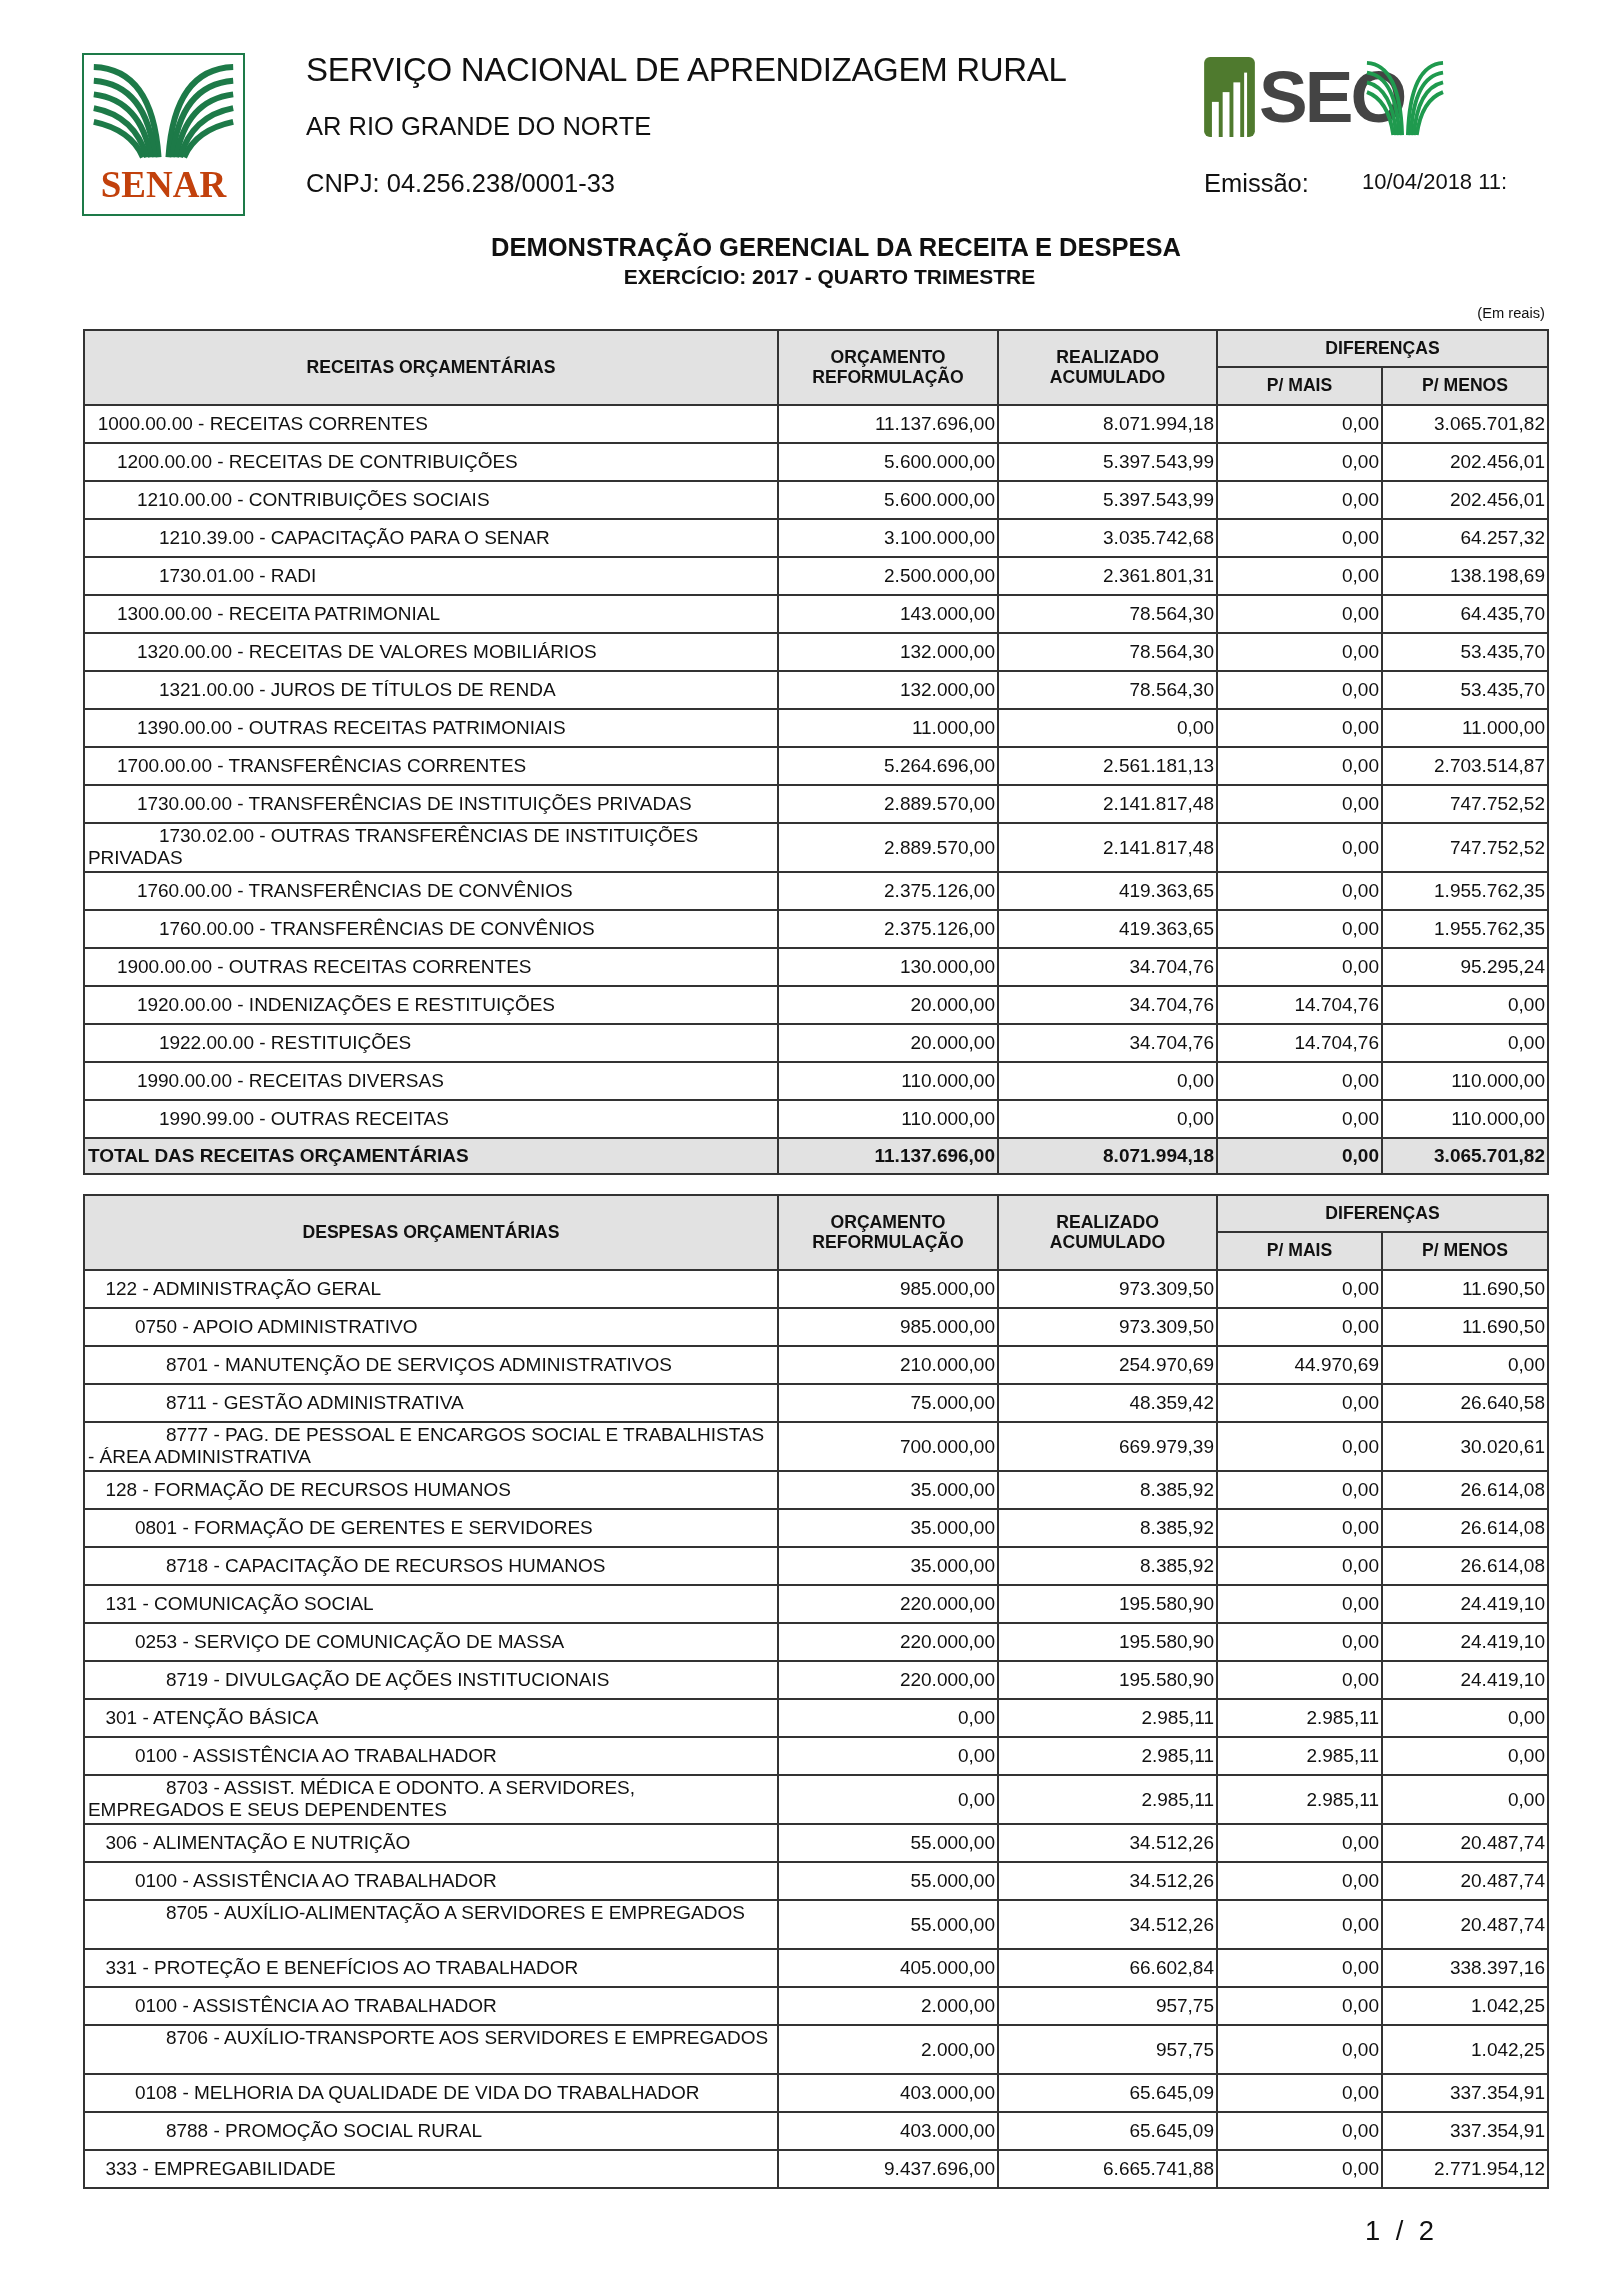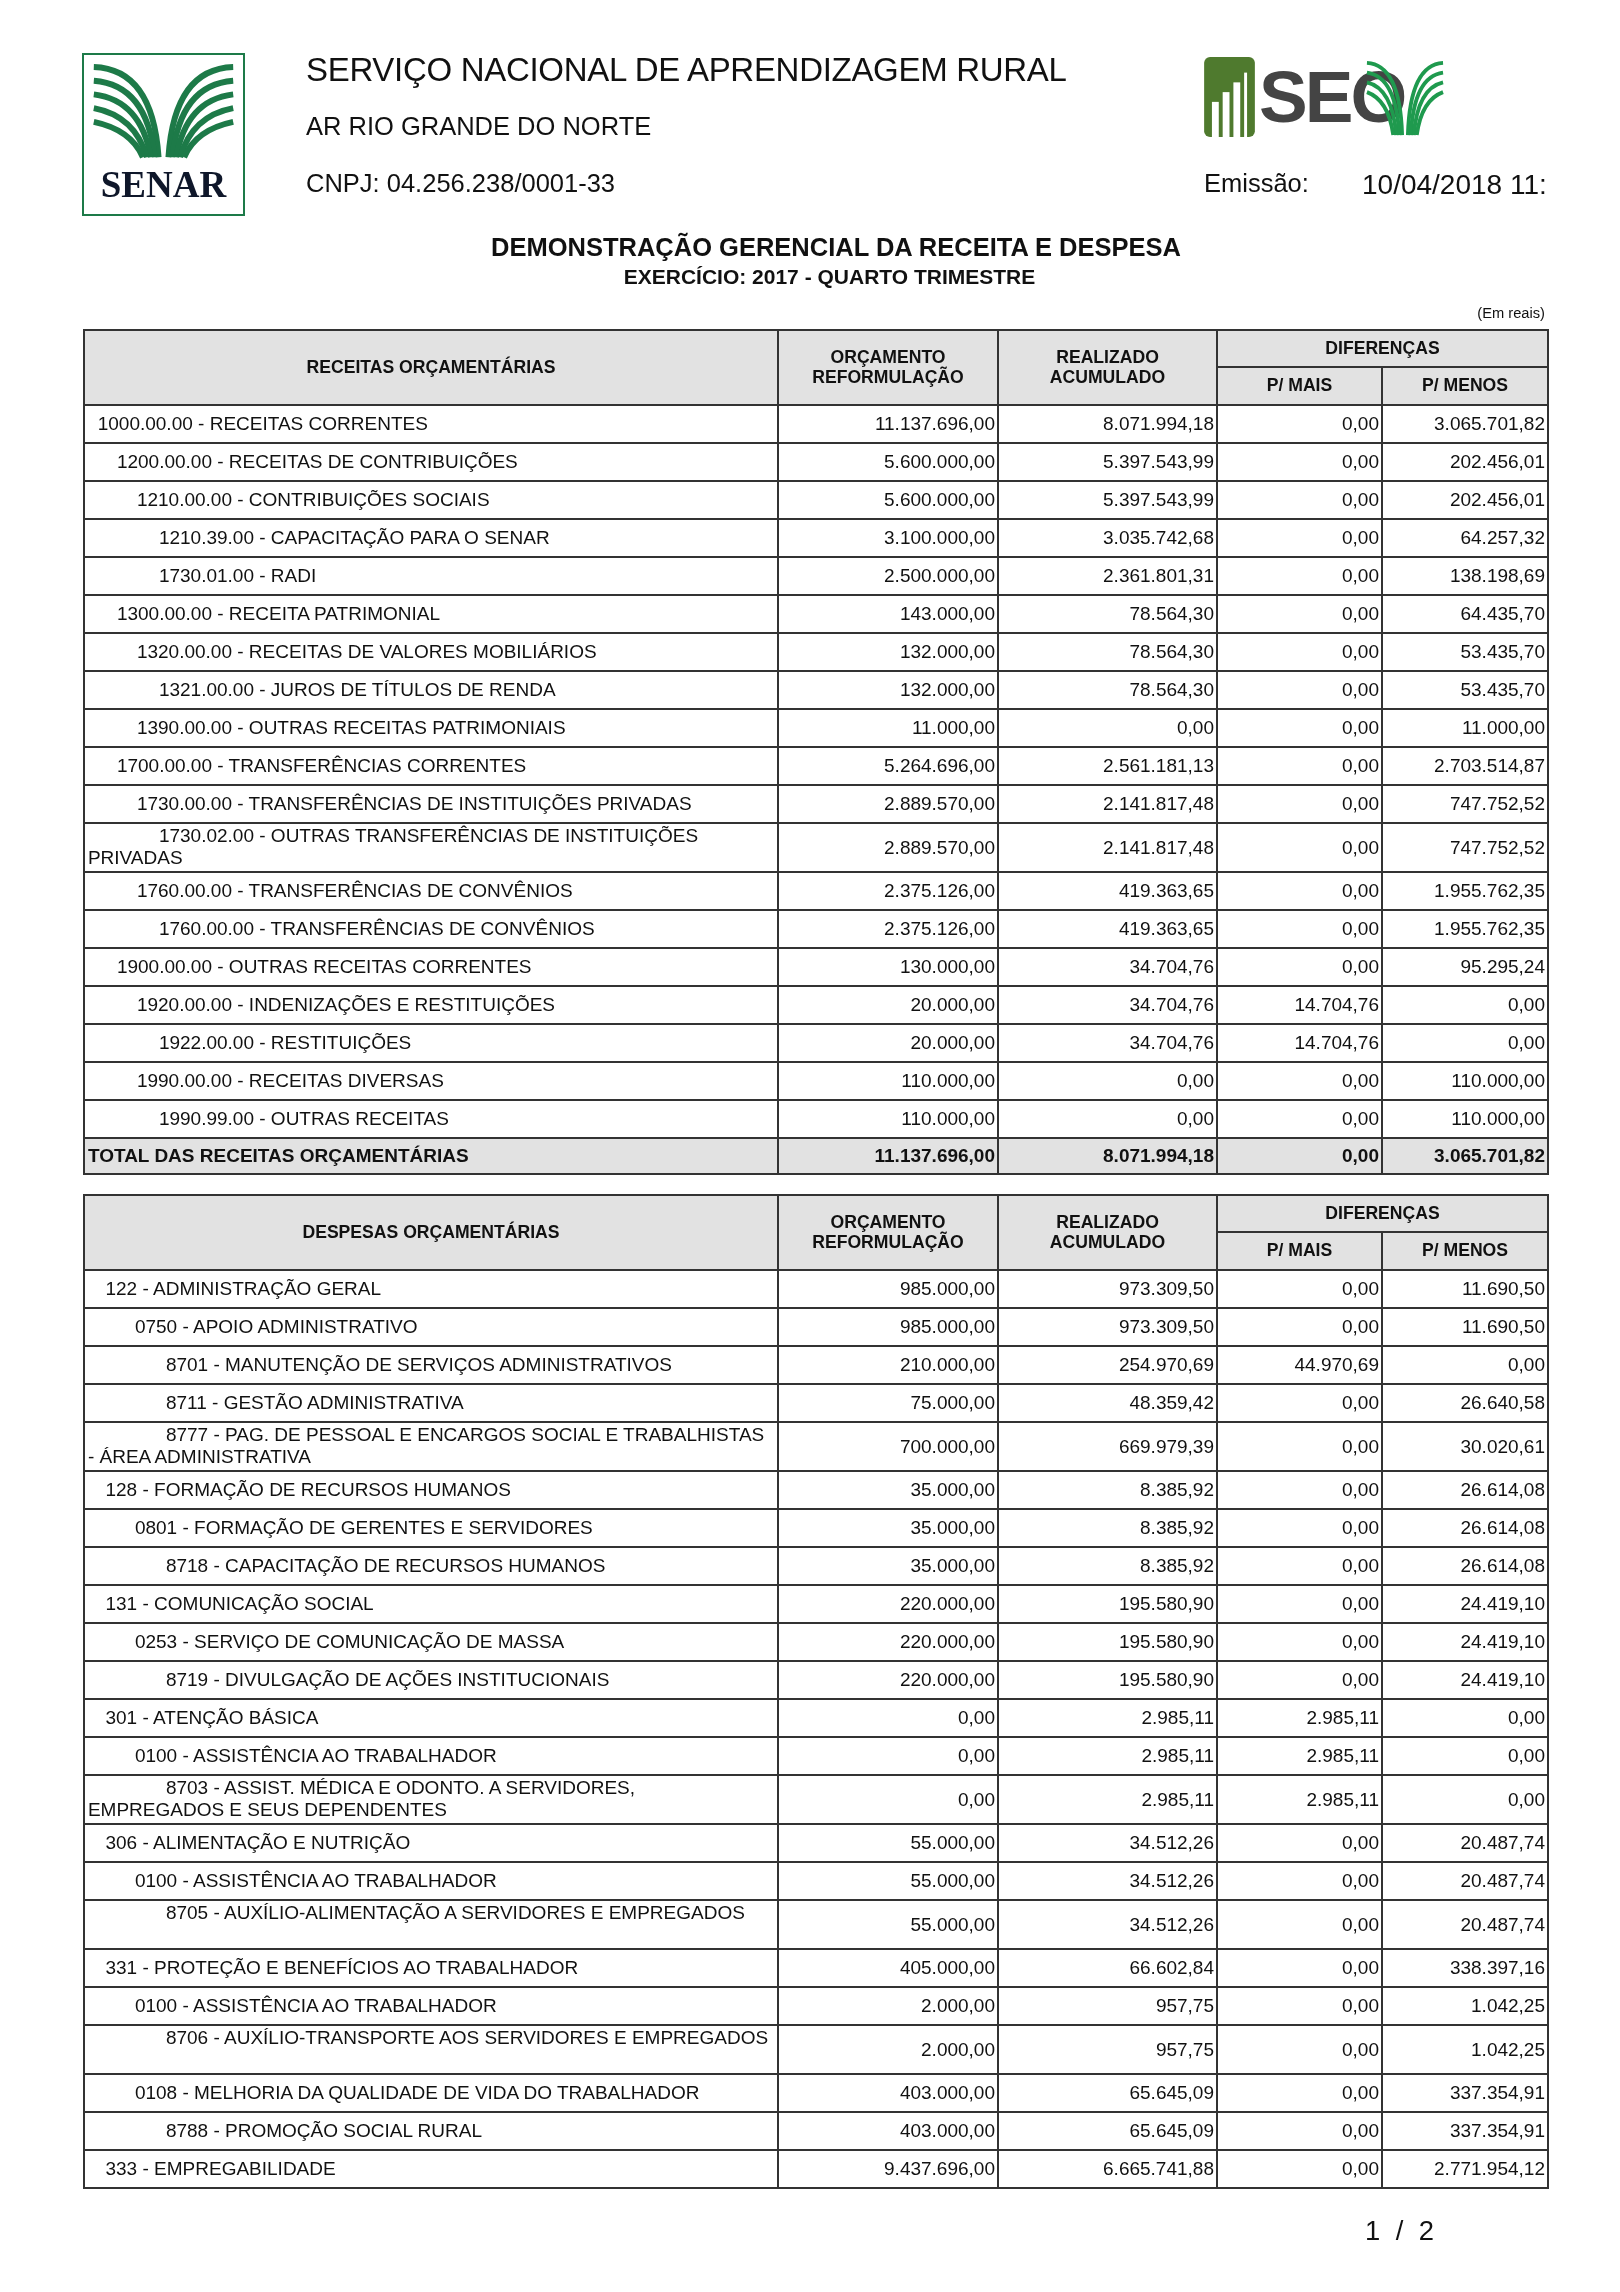--- a/index.html
+++ b/index.html
@@ -1,24 +1,24 @@
 <!DOCTYPE html>
 <html><head>
 <meta charset="utf-8">
 <style>
   html, body { margin:0; padding:0; background:#ffffff; }
   body { width:1620px; height:2293px; position:relative; font-family:"Liberation Sans", sans-serif; color:#111; overflow:hidden; }
   .abs { position:absolute; }
   .logo-senar { left:82px; top:53px; width:163px; height:163px; border:2px solid #1d7a48; box-sizing:border-box; background:#fff; }
-  .logo-senar .word { position:absolute; left:0; right:0; bottom:7.8px; text-align:center; font-family:"Liberation Serif", serif; font-weight:bold; font-size:37px; color:#0f172a; letter-spacing:0px; }
+  .logo-senar .word { position:absolute; left:0; right:0; bottom:7.8px; text-align:center; font-family:"Liberation Serif", serif; font-weight:bold; font-size:37px; color:#c2410c; letter-spacing:0px; }
   .org { left:306px; top:51px; font-size:33px; letter-spacing:-0.3px; }
   .sub { left:306px; top:112px; font-size:25.5px; }
   .cnpj { left:306px; top:169px; font-size:25.5px; }
   .emissao-lbl { left:1204px; top:169px; font-size:25.5px; }
-  .emissao-val { left:1362px; top:169px; font-size:28px; }
+  .emissao-val { left:1362px; top:169px; font-size:22px; }
   .logo-seo { left:1204px; top:57px; width:235px; height:82px; }
   .title1 { left:17px; width:1620px; top:233px; text-align:center; font-weight:bold; font-size:25.5px; padding-left:18px; box-sizing:border-box; }
   .title2 { left:0; width:1620px; top:265px; text-align:center; font-weight:bold; font-size:21px; padding-left:39px; box-sizing:border-box; }
   .emreais { right:75px; top:305px; font-size:14.7px; }
   table.grid { position:absolute; left:83px; width:1462px; border-collapse:collapse; table-layout:fixed; font-size:19px; }
   table.grid td, table.grid th { border:2px solid #333; padding:0 2.9px; box-sizing:border-box; }
   table.grid th { background:#e2e2e2; font-weight:bold; font-size:17.6px; text-align:center; line-height:19.6px; }
   table.grid td.num { text-align:right; padding-right:2px; white-space:nowrap; }
   table.grid tr.r1 td { height:38px; }
   table.grid tr.r2 td { height:49px; }

